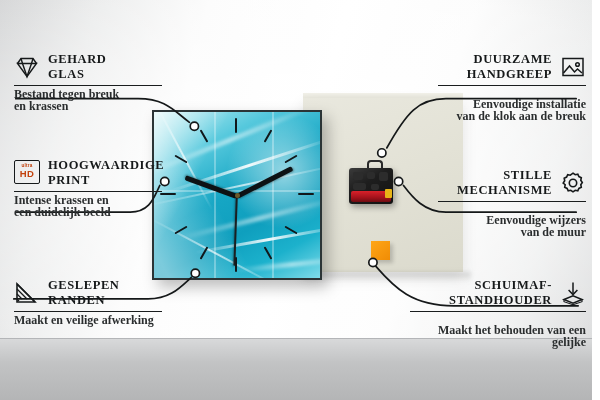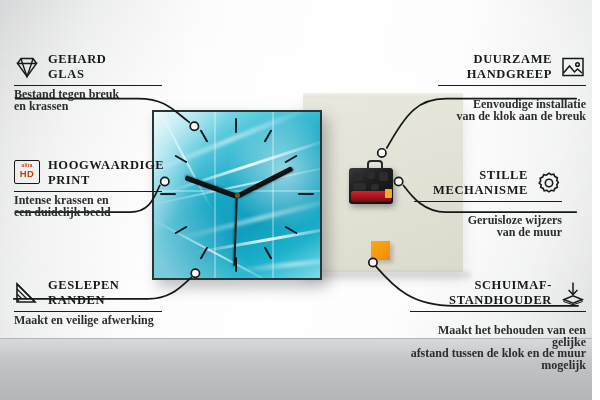--- a/index.html
+++ b/index.html
@@ -234,36 +234,36 @@
         <div>HANDGREEP</div>
       </div>
     </div>
     <div class="rule" style="width:148px;"></div>
     <div class="desc">
       <div>Eenvoudige installatie</div>
       <div>van de klok aan de breuk</div>
     </div>
   </div>
 
-  <div class="feat right" style="left:414px;top:168px;width:148px;">
+  <div class="feat right" style="left:438px;top:168px;width:148px;">
     <div class="row">
       <span class="ico">
         <svg viewBox="0 0 26 26" width="26" height="26" fill="none" stroke="#16191a" stroke-width="1.6">
           <path d="M13 3.2l2.2 1.5 2.6-.5 1.1 2.4 2.4 1.1-.5 2.6 1.5 2.2-1.5 2.2.5 2.6-2.4 1.1-1.1 2.4-2.6-.5-2.2 1.5-2.2-1.5-2.6.5-1.1-2.4-2.4-1.1.5-2.6L3.2 13l1.5-2.2-.5-2.6 2.4-1.1 1.1-2.4 2.6.5z"></path>
           <circle cx="13" cy="13" r="3.7"></circle>
         </svg>
       </span>
       <div class="title">
         <div>STILLE</div>
         <div>MECHANISME</div>
       </div>
     </div>
     <div class="rule" style="width:148px;"></div>
     <div class="desc">
-      <div>Geruisloze wijzers</div>
+      <div>Eenvoudige wijzers</div>
       <div>van de muur</div>
     </div>
   </div>
 
   <div class="feat right" style="left:410px;top:278px;width:176px;">
     <div class="row">
       <span class="ico">
         <svg viewBox="0 0 26 26" width="26" height="26" fill="none" stroke="#16191a" stroke-width="1.5">
           <path d="M13 2.5v11"></path>
           <path d="M8.6 10l4.4 4.6 4.4-4.6"></path>
@@ -272,17 +272,16 @@
         </svg>
       </span>
       <div class="title">
         <div>SCHUIMAF-</div>
         <div>STANDHOUDER</div>
       </div>
     </div>
     <div class="rule" style="width:176px;"></div>
     <div class="desc">
       <div>Maakt het behouden van een gelijke</div>
-      <div>afstand tussen de klok en de muur mogelijk</div>
     </div>
   </div>
 
 </div>
 
 </body></html>

